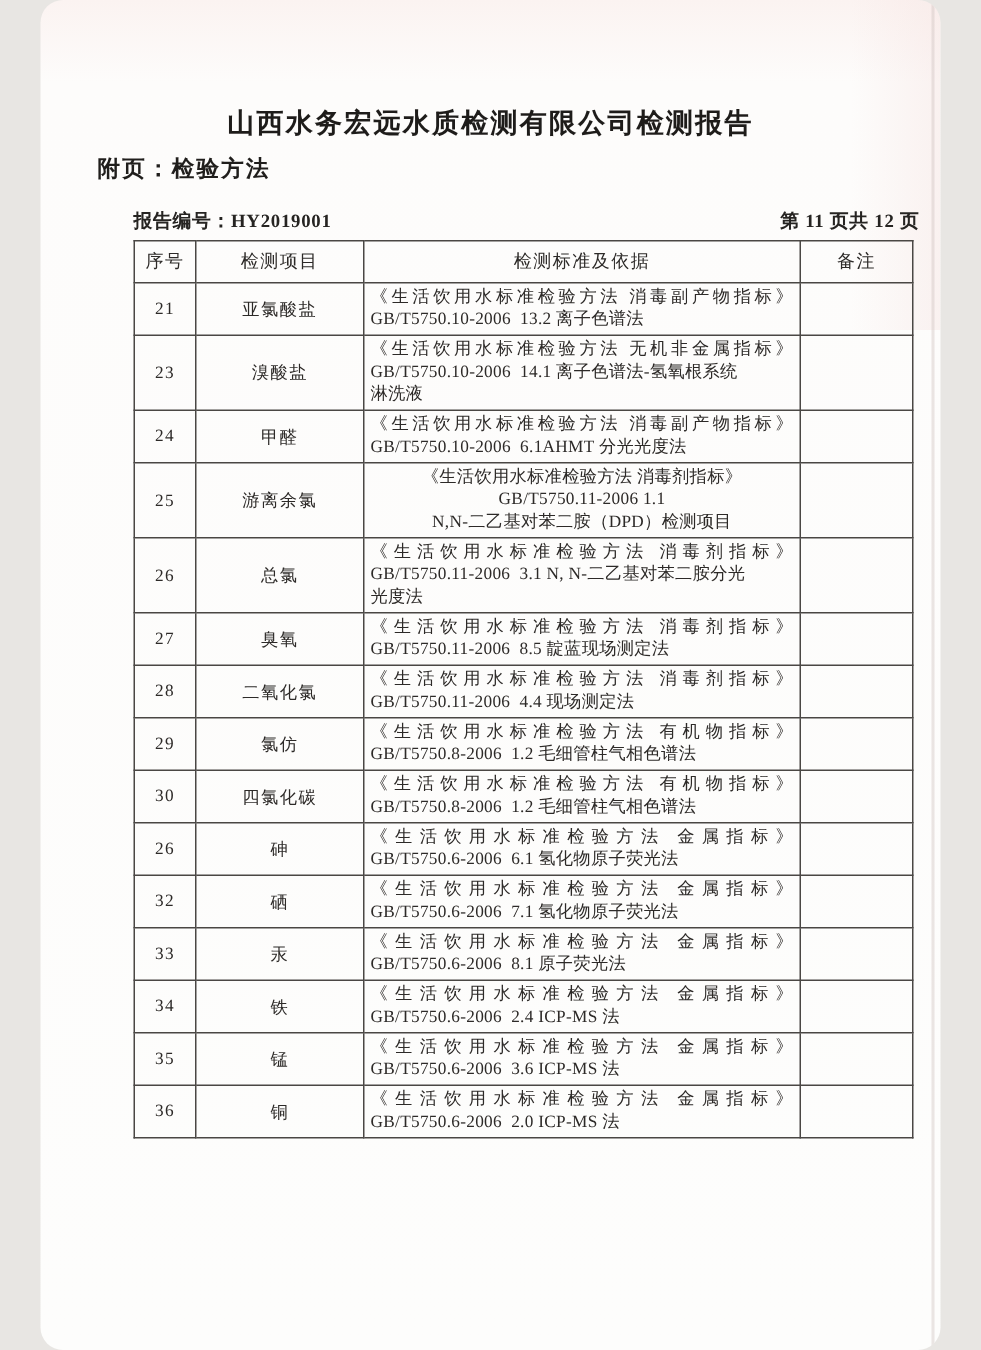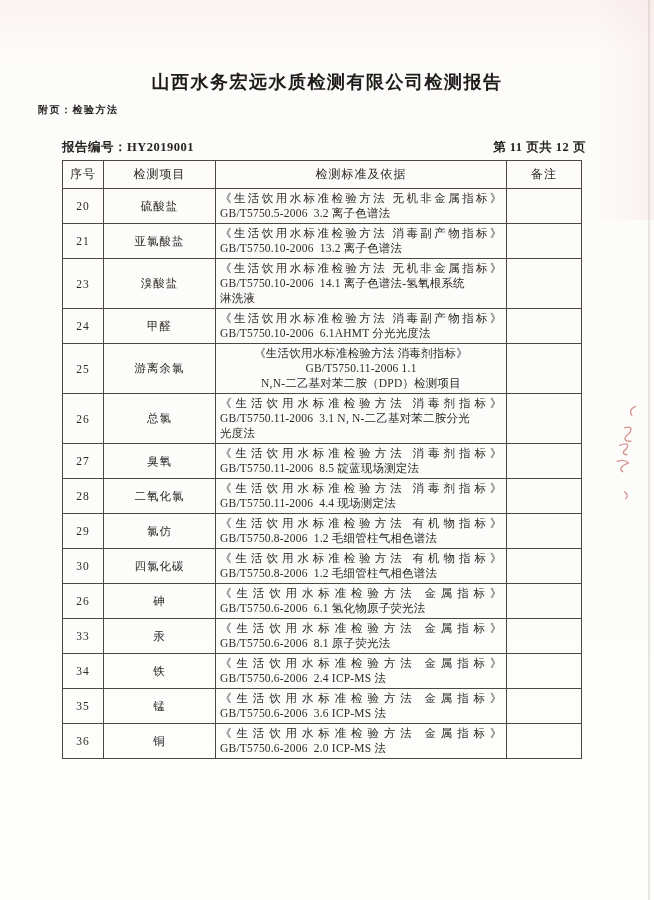--- a/index.html
+++ b/index.html
@@ -1,45 +1,46 @@
 <!DOCTYPE html>
 <html><head>
 <meta charset="utf-8">
 <style>
   html, body { margin: 0; padding: 0; background: #e8e6e3; }
   .paper {
     position: relative;
-    width: 654px;
+    width: 600px;
     height: 900px;
     margin: 0 auto;
     background:
       linear-gradient(180deg, #fbf3f1 0%, #fdfcfb 55px, #fdfdfc 100%);
     font-family: "Liberation Serif", "DejaVu Serif", serif;
     color: #2d2a28;
     overflow: hidden;
+    border-radius: 15px;
   }
   .scan-edge-right {
     position: absolute; top: 0; bottom: 0; right: 4px; width: 2px;
     background: rgba(205,192,190,0.40);
   }
   .scan-tint-topright {
     position: absolute; top: 0; right: 0; width: 60px; height: 220px;
     background: linear-gradient(270deg, rgba(246,228,226,0.45), rgba(255,255,255,0));
   }
   .doc-title {
     position: absolute; top: 70px; left: 0; right: 0;
     text-align: center;
     font-family: "Liberation Sans", "DejaVu Sans", sans-serif;
     font-weight: bold; font-size: 18px; letter-spacing: 1.5px;
     color: #1e1c1a;
   }
   .appendix {
     position: absolute; top: 103px; left: 38px;
     font-family: Liberation Mono, monospace;
-    font-weight: bold; font-size: 10px; letter-spacing: 1.5px;
+    font-weight: bold; font-size: 15px; letter-spacing: 1.5px;
     color: #201e1c;
   }
   .meta {
     position: absolute; top: 139px; left: 62px; width: 524px;
     display: flex; justify-content: space-between; align-items: baseline;
     font-size: 12.5px; font-weight: bold; letter-spacing: 0.5px;
     color: #262422;
   }
   table.methods {
     position: absolute; top: 160px; left: 62px;
@@ -90,29 +91,20 @@
     </colgroup>
     <thead>
       <tr>
         <th>序号</th>
         <th>检测项目</th>
         <th>检测标准及依据</th>
         <th>备注</th>
       </tr>
     </thead>
     <tbody id="rows">
-  <tr>
-    <td class="c-seq">20</td>
-    <td class="c-item">硫酸盐</td>
-    <td class="c-std">
-            <div class="std-line justified">《生活饮用水标准检验方法 无机非金属指标》</div>
-            <div class="std-line">GB/T5750.5-2006  3.2 离子色谱法</div>
-          </td>
-    <td class="c-remark"></td>
-  </tr>
 
   <tr>
     <td class="c-seq">21</td>
     <td class="c-item">亚氯酸盐</td>
     <td class="c-std">
             <div class="std-line justified">《生活饮用水标准检验方法 消毒副产物指标》</div>
             <div class="std-line">GB/T5750.10-2006  13.2 离子色谱法</div>
           </td>
     <td class="c-remark"></td>
   </tr>
@@ -204,20 +196,29 @@
   <tr>
     <td class="c-seq">26</td>
     <td class="c-item">砷</td>
     <td class="c-std">
             <div class="std-line justified">《生活饮用水标准检验方法 金属指标》</div>
             <div class="std-line">GB/T5750.6-2006  6.1 氢化物原子荧光法</div>
           </td>
     <td class="c-remark"></td>
   </tr>
 
+  <tr>
+    <td class="c-seq">32</td>
+    <td class="c-item">硒</td>
+    <td class="c-std">
+            <div class="std-line justified">《生活饮用水标准检验方法 金属指标》</div>
+            <div class="std-line">GB/T5750.6-2006  7.1 氢化物原子荧光法</div>
+          </td>
+    <td class="c-remark"></td>
+  </tr>
 
   <tr>
     <td class="c-seq">33</td>
     <td class="c-item">汞</td>
     <td class="c-std">
             <div class="std-line justified">《生活饮用水标准检验方法 金属指标》</div>
             <div class="std-line">GB/T5750.6-2006  8.1 原子荧光法</div>
           </td>
     <td class="c-remark"></td>
   </tr>

